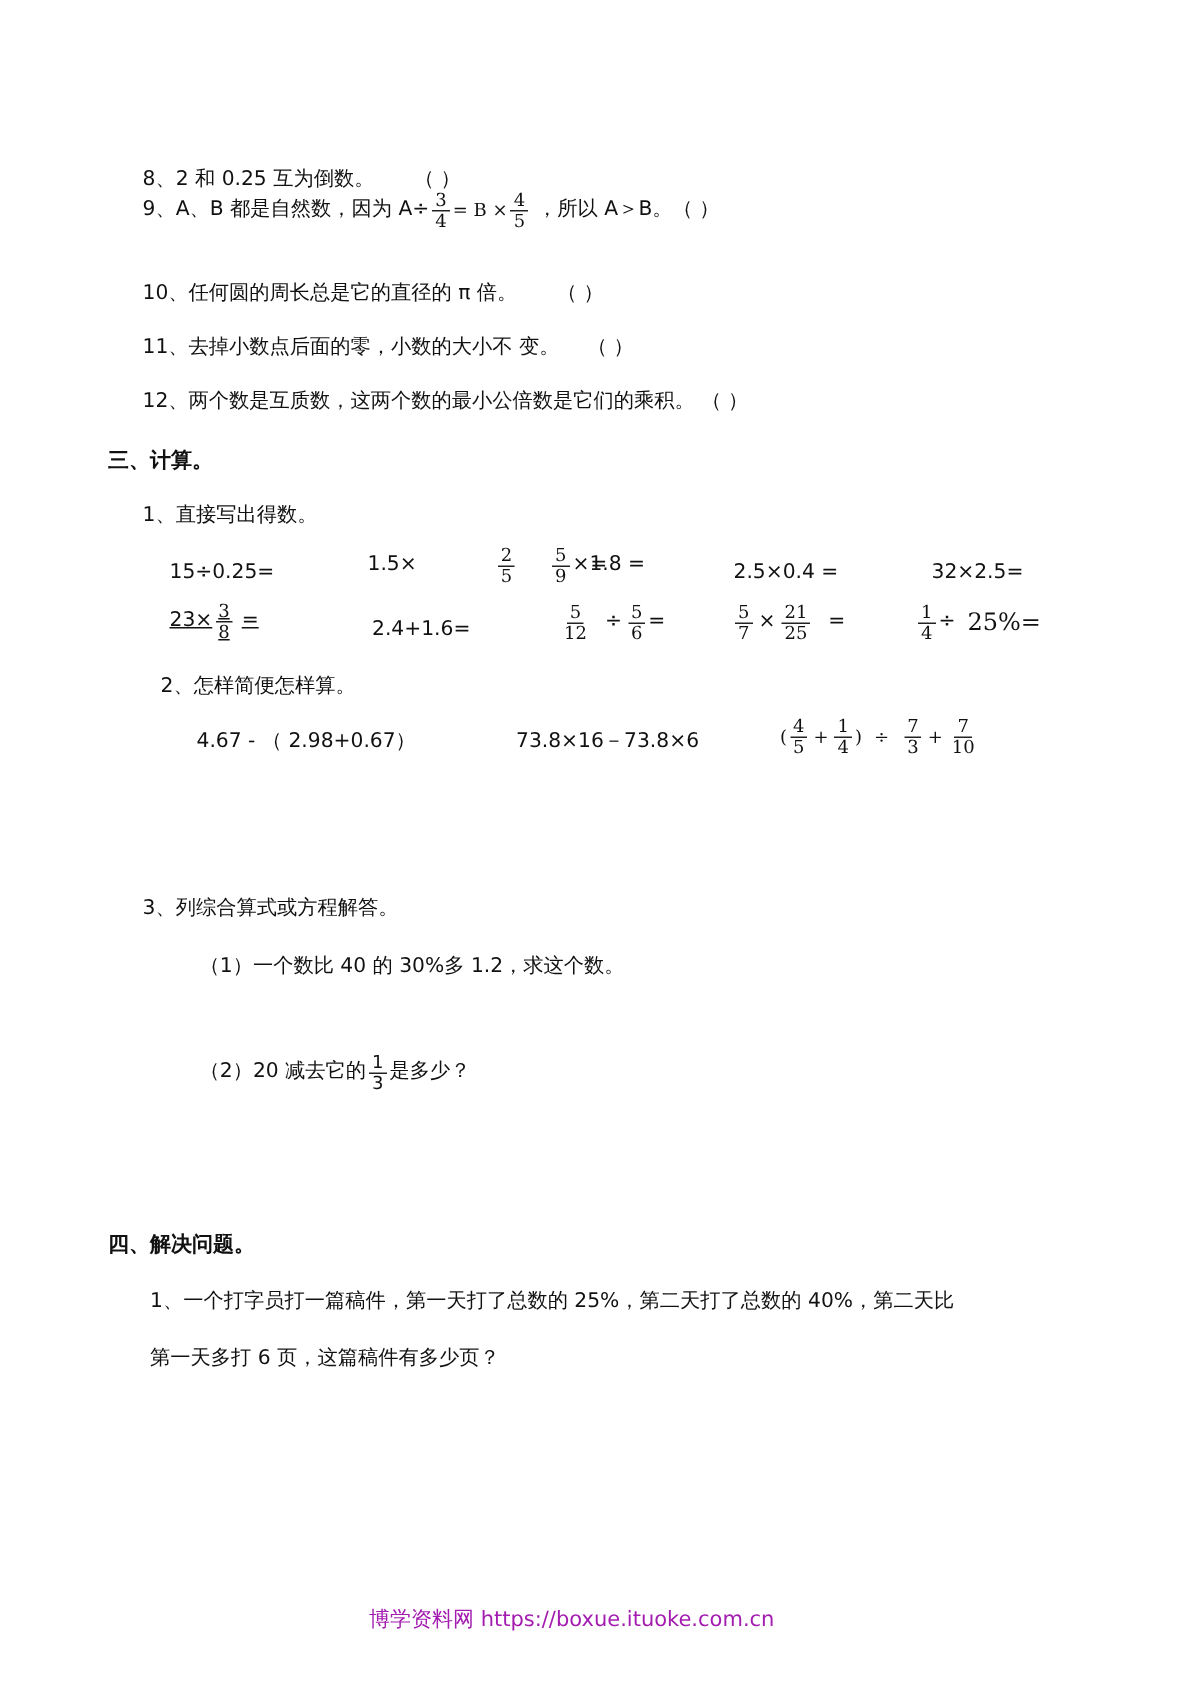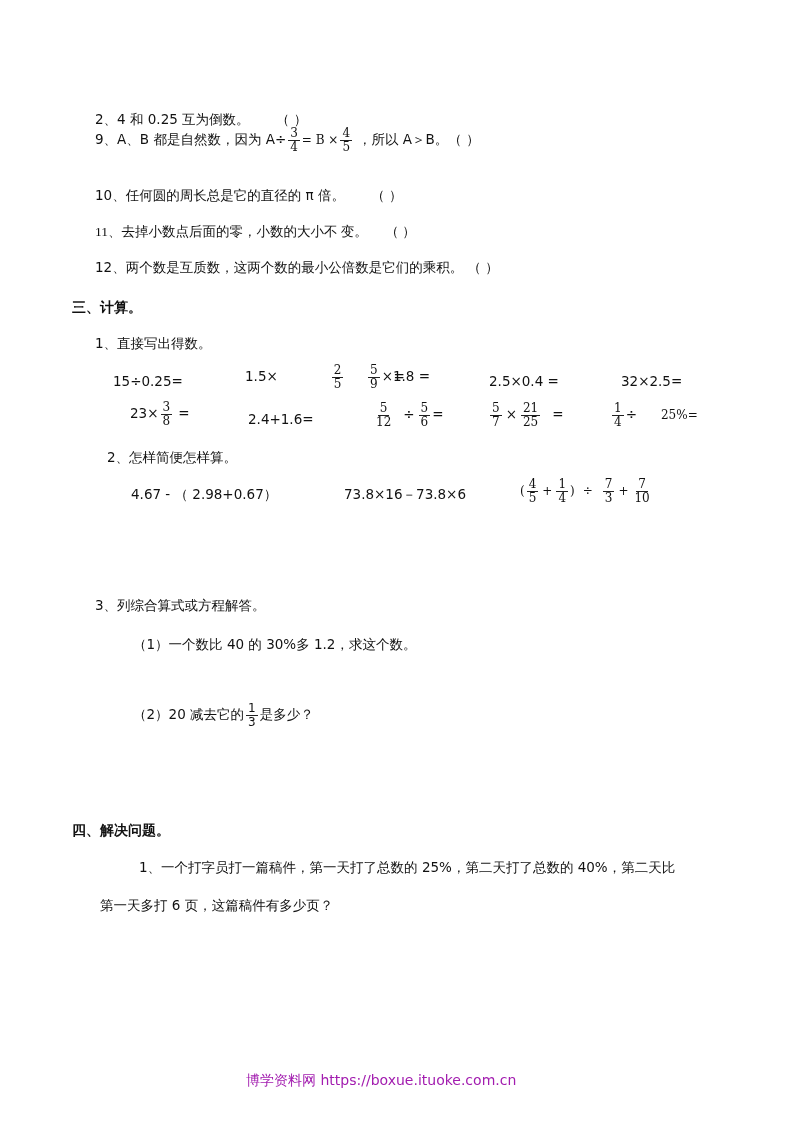--- a/index.html
+++ b/index.html
@@ -11,21 +11,21 @@
   .frac .num { padding:0 2px; border-bottom:1px solid #222; }
   .frac .den { padding:0 2px; }
   .footer { color:#a21caf; font-size:14px; }
   .op { margin:0 2px; }
   .row { display:flex; align-items:center; }
 </style>
 </head>
 <body>
 
 <div class="abs" style="left:95px;top:113px;">
-  <span>2、4 和 0.25 互为倒数。</span>
+  <span>8、2 和 0.25 互为倒数。</span>
   <span style="margin-left:22px">（            ）</span>
 </div>
 
 <div class="abs row" style="left:95px;top:127px;">
   <span>9、A、B 都是自然数，因为 A÷</span>
   <span class="frac">
       <span class="num">3</span>
       <span class="den">4</span>
     </span>
   <span style="font-family:'DejaVu Serif',serif;font-size:12px"> = B ×</span>
@@ -35,21 +35,21 @@
     </span>
   <span style="margin-left:4px">，所以 A＞B。</span>
   <span>（            ）</span>
 </div>
 
 <div class="abs" style="left:95px;top:189px;">
   <span>10、任何圆的周长总是它的直径的 π 倍。</span>
   <span style="margin-left:22px">（            ）</span>
 </div>
 
-<div class="abs" style="left:95px;top:225px;font-family:Liberation Serif, serif;">
+<div class="abs" style="left:95px;top:225px;">
   <span>11、去掉小数点后面的零，小数的大小不 变。</span>
   <span style="margin-left:14px">（            ）</span>
 </div>
 
 <div class="abs" style="left:95px;top:261px;">
   <span>12、两个数是互质数，这两个数的最小公倍数是它们的乘积。</span>
   <span>（            ）</span>
 </div>
 
 <div class="abs h" style="left:72px;top:300px;">三、计算。</div>
@@ -67,21 +67,21 @@
 <div class="abs row" style="left:366px;top:364px;">
   <span class="frac">
       <span class="num">5</span>
       <span class="den">9</span>
     </span>
   <span>×1.8 =</span>
 </div>
 <div class="abs" style="left:489px;top:375px;">2.5×0.4 =</div>
 <div class="abs" style="left:621px;top:375px;">32×2.5=</div>
 
-<div class="abs row" style="left:130px;top:401px;">
+<div class="abs row" style="left:113px;top:401px;text-decoration:underline;">
   <span>23×</span>
   <span class="frac">
       <span class="num">3</span>
       <span class="den">8</span>
     </span>
   <span style="margin-left:4px"> =</span>
 </div>
 <div class="abs" style="left:248px;top:413px;">2.4+1.6=</div>
 <div class="abs row" style="left:372px;top:402px;">
   <span class="frac">
@@ -106,21 +106,21 @@
       <span class="den">25</span>
     </span>
   <span style="margin-left:10px">=</span>
 </div>
 <div class="abs row" style="left:610px;top:402px;">
   <span class="frac">
       <span class="num">1</span>
       <span class="den">4</span>
     </span>
   <span>÷</span>
-  <span style="margin-left:24px;font-family:'DejaVu Serif',serif;font-size:12px">25%=</span>
+  <span style="margin-left:8px;font-family:'DejaVu Serif',serif;font-size:16px">25%=</span>
 </div>
 
 <div class="abs" style="left:107px;top:451px;">2、怎样简便怎样算。</div>
 <div class="abs" style="left:131px;top:488px;">4.67 -  （  2.98+0.67）</div>
 <div class="abs" style="left:344px;top:488px;">73.8×16－73.8×6</div>
 <div class="abs row" style="left:520px;top:478px;font-family:'DejaVu Serif',serif;font-size:12px;">
   <span>(</span>
   <span class="frac">
       <span class="num">4</span>
       <span class="den">5</span>
@@ -148,16 +148,16 @@
 <div class="abs row" style="left:133px;top:702px;">
   <span>（2）20 减去它的</span>
   <span class="frac" style="font-family:'DejaVu Sans',sans-serif">
       <span class="num">1</span>
       <span class="den">3</span>
     </span>
   <span> 是多少？</span>
 </div>
 
 <div class="abs h" style="left:72px;top:823px;">四、解决问题。</div>
-<div class="abs" style="left:100px;top:861px;margin-left:39px;">1、一个打字员打一篇稿件，第一天打了总数的 25%，第二天打了总数的 40%，第二天比</div>
+<div class="abs" style="left:100px;top:861px;">1、一个打字员打一篇稿件，第一天打了总数的 25%，第二天打了总数的 40%，第二天比</div>
 <div class="abs" style="left:100px;top:899px;">第一天多打 6 页，这篇稿件有多少页？</div>
 
 <div class="abs footer" style="left:246px;top:1073px;">博学资料网 https://boxue.ituoke.com.cn</div>
 
 </body></html>

